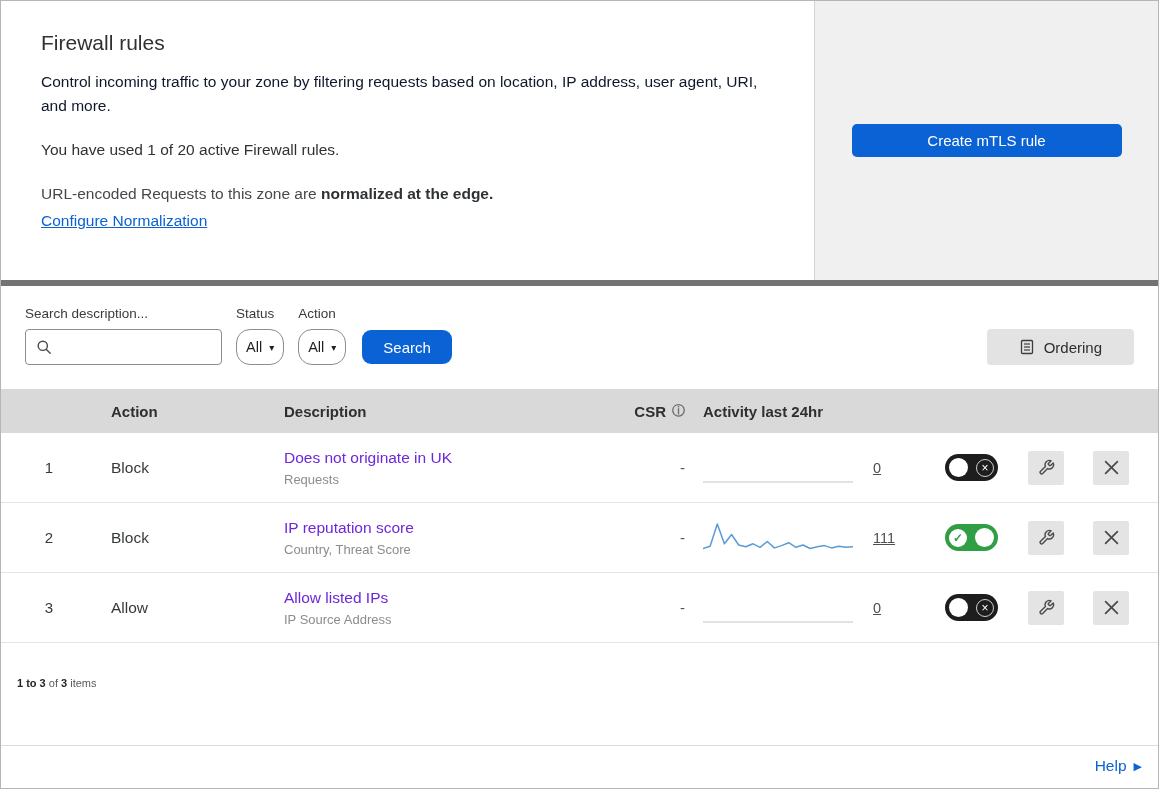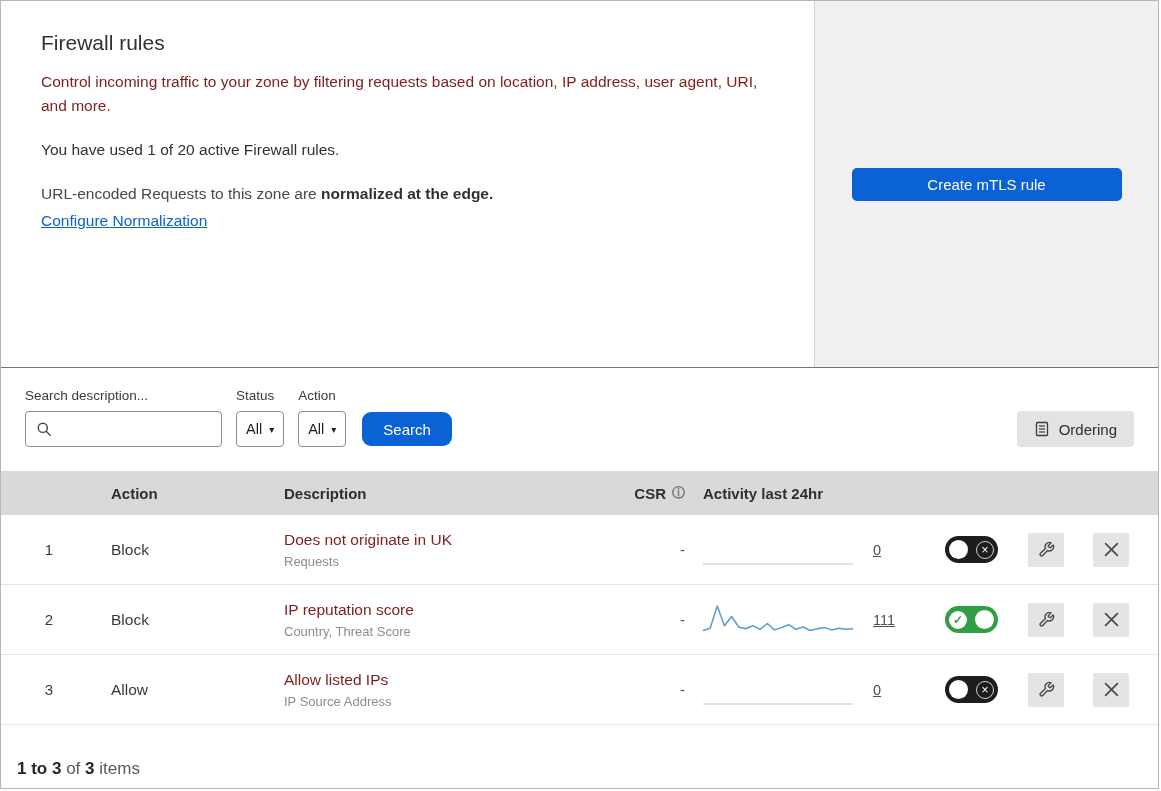--- a/index.html
+++ b/index.html
@@ -5,73 +5,73 @@
   :root{
     --accent:#0b62d4;
     --toggle-green:#2f9e44;
     --spark:#5b9bd5;
   }
   *{box-sizing:border-box}
   body{margin:0;background:#fff;font-family:"Liberation Sans",sans-serif;color:#36393a;}
   .page{width:1159px;height:789px;border:1px solid #b5b5b5;background:#fff;display:flex;flex-direction:column;overflow:hidden}
 
   
-  .top{display:flex;border-bottom:1px solid #737373;height:367px;flex:0 0 auto}
+  .top{display:flex;border-bottom:6px solid #737373;height:285px;flex:0 0 auto}
   .top-left{flex:1;padding:30px 40px;}
   .page-title{font-size:21px;font-weight:500;color:#313131;margin:0 0 15px}
-  .page-desc{font-size:15.5px;color:#7f1d1d;line-height:1.55;margin:4px 0 23px;max-width:745px}
+  .page-desc{font-size:15.5px;color:#0f172a;line-height:1.55;margin:4px 0 23px;max-width:745px}
   .usage{font-size:15.5px;font-weight:normal;color:#2f3235;margin:0 0 26px}
   .norm{font-size:15.5px;color:#46484d;margin:0 0 9px}
   .norm strong{color:#2f3235}
   .link{color:var(--accent);font-size:15.5px;text-decoration:underline;cursor:pointer}
   .top-right{width:344px;background:#f0f0f0;border-left:1px solid #d4d4d4;display:flex;flex-direction:column;align-items:center;justify-content:center;gap:13px}
   .btn-primary{background:var(--accent);color:#fff;border:none;border-radius:5px;font-size:15px;font-family:inherit;height:33px;cursor:pointer}
   .top-right .btn-primary{width:270px}
 
   
   .filters{display:flex;align-items:flex-end;padding:20px 24px 24px;gap:14px;flex:0 0 auto}
   .filter-group{display:flex;flex-direction:column;gap:8px}
   .flabel{font-size:13.5px;color:#3a3a3a}
   .search-box{width:197px;height:36px;border:1px solid #8d8d8d;border-radius:4px;display:flex;align-items:center;padding:0 10px;gap:7px;background:#fff}
   .search-box input{border:none;outline:none;flex:1;font-size:14px;font-family:inherit;background:transparent;min-width:0}
-  .dropdown{height:36px;border:1px solid #8d8d8d;border-radius:4px;display:flex;align-items:center;padding:0 9px;gap:7px;font-size:14.5px;color:#1f1f1f;cursor:pointer;background:#fff}
+  .dropdown{height:36px;border:1px solid #8d8d8d;border-radius:14px;display:flex;align-items:center;padding:0 9px;gap:7px;font-size:14.5px;color:#1f1f1f;cursor:pointer;background:#fff}
   .caret{font-size:10px;color:#1f1f1f}
   .search-btn{padding:0 21px;height:34px;border-radius:9px;margin-left:2px;margin-bottom:1px}
-  .ordering{margin-left:auto;height:36px;background:#e3e3e3;border:none;border-radius:4px;display:flex;align-items:center;gap:9px;padding:0 17px;font-size:15px;color:#2e2e2e;cursor:pointer;font-family:inherit}
+  .ordering{margin-left:auto;height:36px;background:#e3e3e3;border:none;border-radius:4px;display:flex;align-items:center;gap:9px;padding:0 32px;font-size:15px;color:#2e2e2e;cursor:pointer;font-family:inherit}
 
   
   .thead,.trow{display:grid;grid-template-columns:96px 173px 315px 100px 240px 1fr 56px 74px;align-items:center;padding-right:10px}
   .thead{background:#d9d9d9;height:44px;flex:0 0 auto}
   .th{font-size:15px;font-weight:600;color:#2d2f31}
   .col-action,.col-desc{padding-left:14px}
   .th.col-csr,.td.col-csr{display:flex;align-items:center;justify-content:flex-end;gap:6px}
   .th.col-activity,.td.col-activity{padding-left:18px}
   .info{font-size:13px;color:#6f6f6f}
   .trow{min-height:70px;border-bottom:1px solid #e4e4e4;background:#fff}
   .col-index{text-align:center;font-size:15px;color:#36393a}
   .td.col-action{font-size:15.5px;color:#36393a}
-  .desc-main{font-size:15.5px;color:#7f1d1d}
+  .desc-main{font-size:15.5px;color:#6d28d9}
   .desc-sub{font-size:13px;color:#8c8c8c;margin-top:5px}
   .td.col-csr{font-size:15px;color:#555}
   .td.col-activity{display:flex;align-items:center;gap:20px}
   .count{font-size:14.5px;color:#4f4f4f;text-decoration:underline;cursor:pointer}
   .td.col-toggle,.td.col-edit,.td.col-delete{display:flex;justify-content:center;align-items:center}
 
   .toggle{width:53px;height:27px;border-radius:14px;display:flex;align-items:center;justify-content:space-between;padding:0 4px;cursor:pointer}
   .toggle.off{background:#1d1d1d}
   .toggle.on{background:var(--toggle-green)}
   .knob{width:19px;height:19px;border-radius:50%;background:#fff}
   .sym{width:18px;height:18px;border-radius:50%;display:flex;align-items:center;justify-content:center;font-size:12px;line-height:1}
   .sym.x{color:#fff;border:1.5px solid #cfcfcf}
   .sym.check{background:#fff;color:var(--toggle-green);font-weight:bold}
 
   .icon-btn{width:36px;height:34px;background:#e4e4e4;border:none;border-radius:2px;display:flex;align-items:center;justify-content:center;cursor:pointer;padding:0}
 
   
-  .footer-summary{padding:34px 16px 24px;font-size:17px;color:#5a5a5a}
+  .footer-summary{padding:34px 16px 24px;font-size:11px;color:#5a5a5a}
   .footer-summary strong{color:#262626}
   .help-bar{border-top:1px solid #dcdcdc;padding:11px 16px 13px;display:flex;justify-content:flex-end;margin-top:auto}
   .help-link{color:var(--accent);font-size:15.5px;display:flex;align-items:center;gap:7px;text-decoration:none;cursor:pointer}
   .help-arrow{font-size:11px}
 </style>
 </head>
 <body>
 
 <div class="page">
 
@@ -250,14 +250,20 @@
         </div>
       </div>
   </section>
 
   <div class="footer-summary">
     <strong>1 to 3</strong>
     <span>of</span>
     <strong>3</strong>
     <span>items</span>
   </div>
+  <div class="help-bar">
+    <a class="help-link" href="#">
+      <span>Help</span>
+      <span class="help-arrow">▶</span>
+    </a>
+  </div>
 
 </div>
 
 </body></html>

